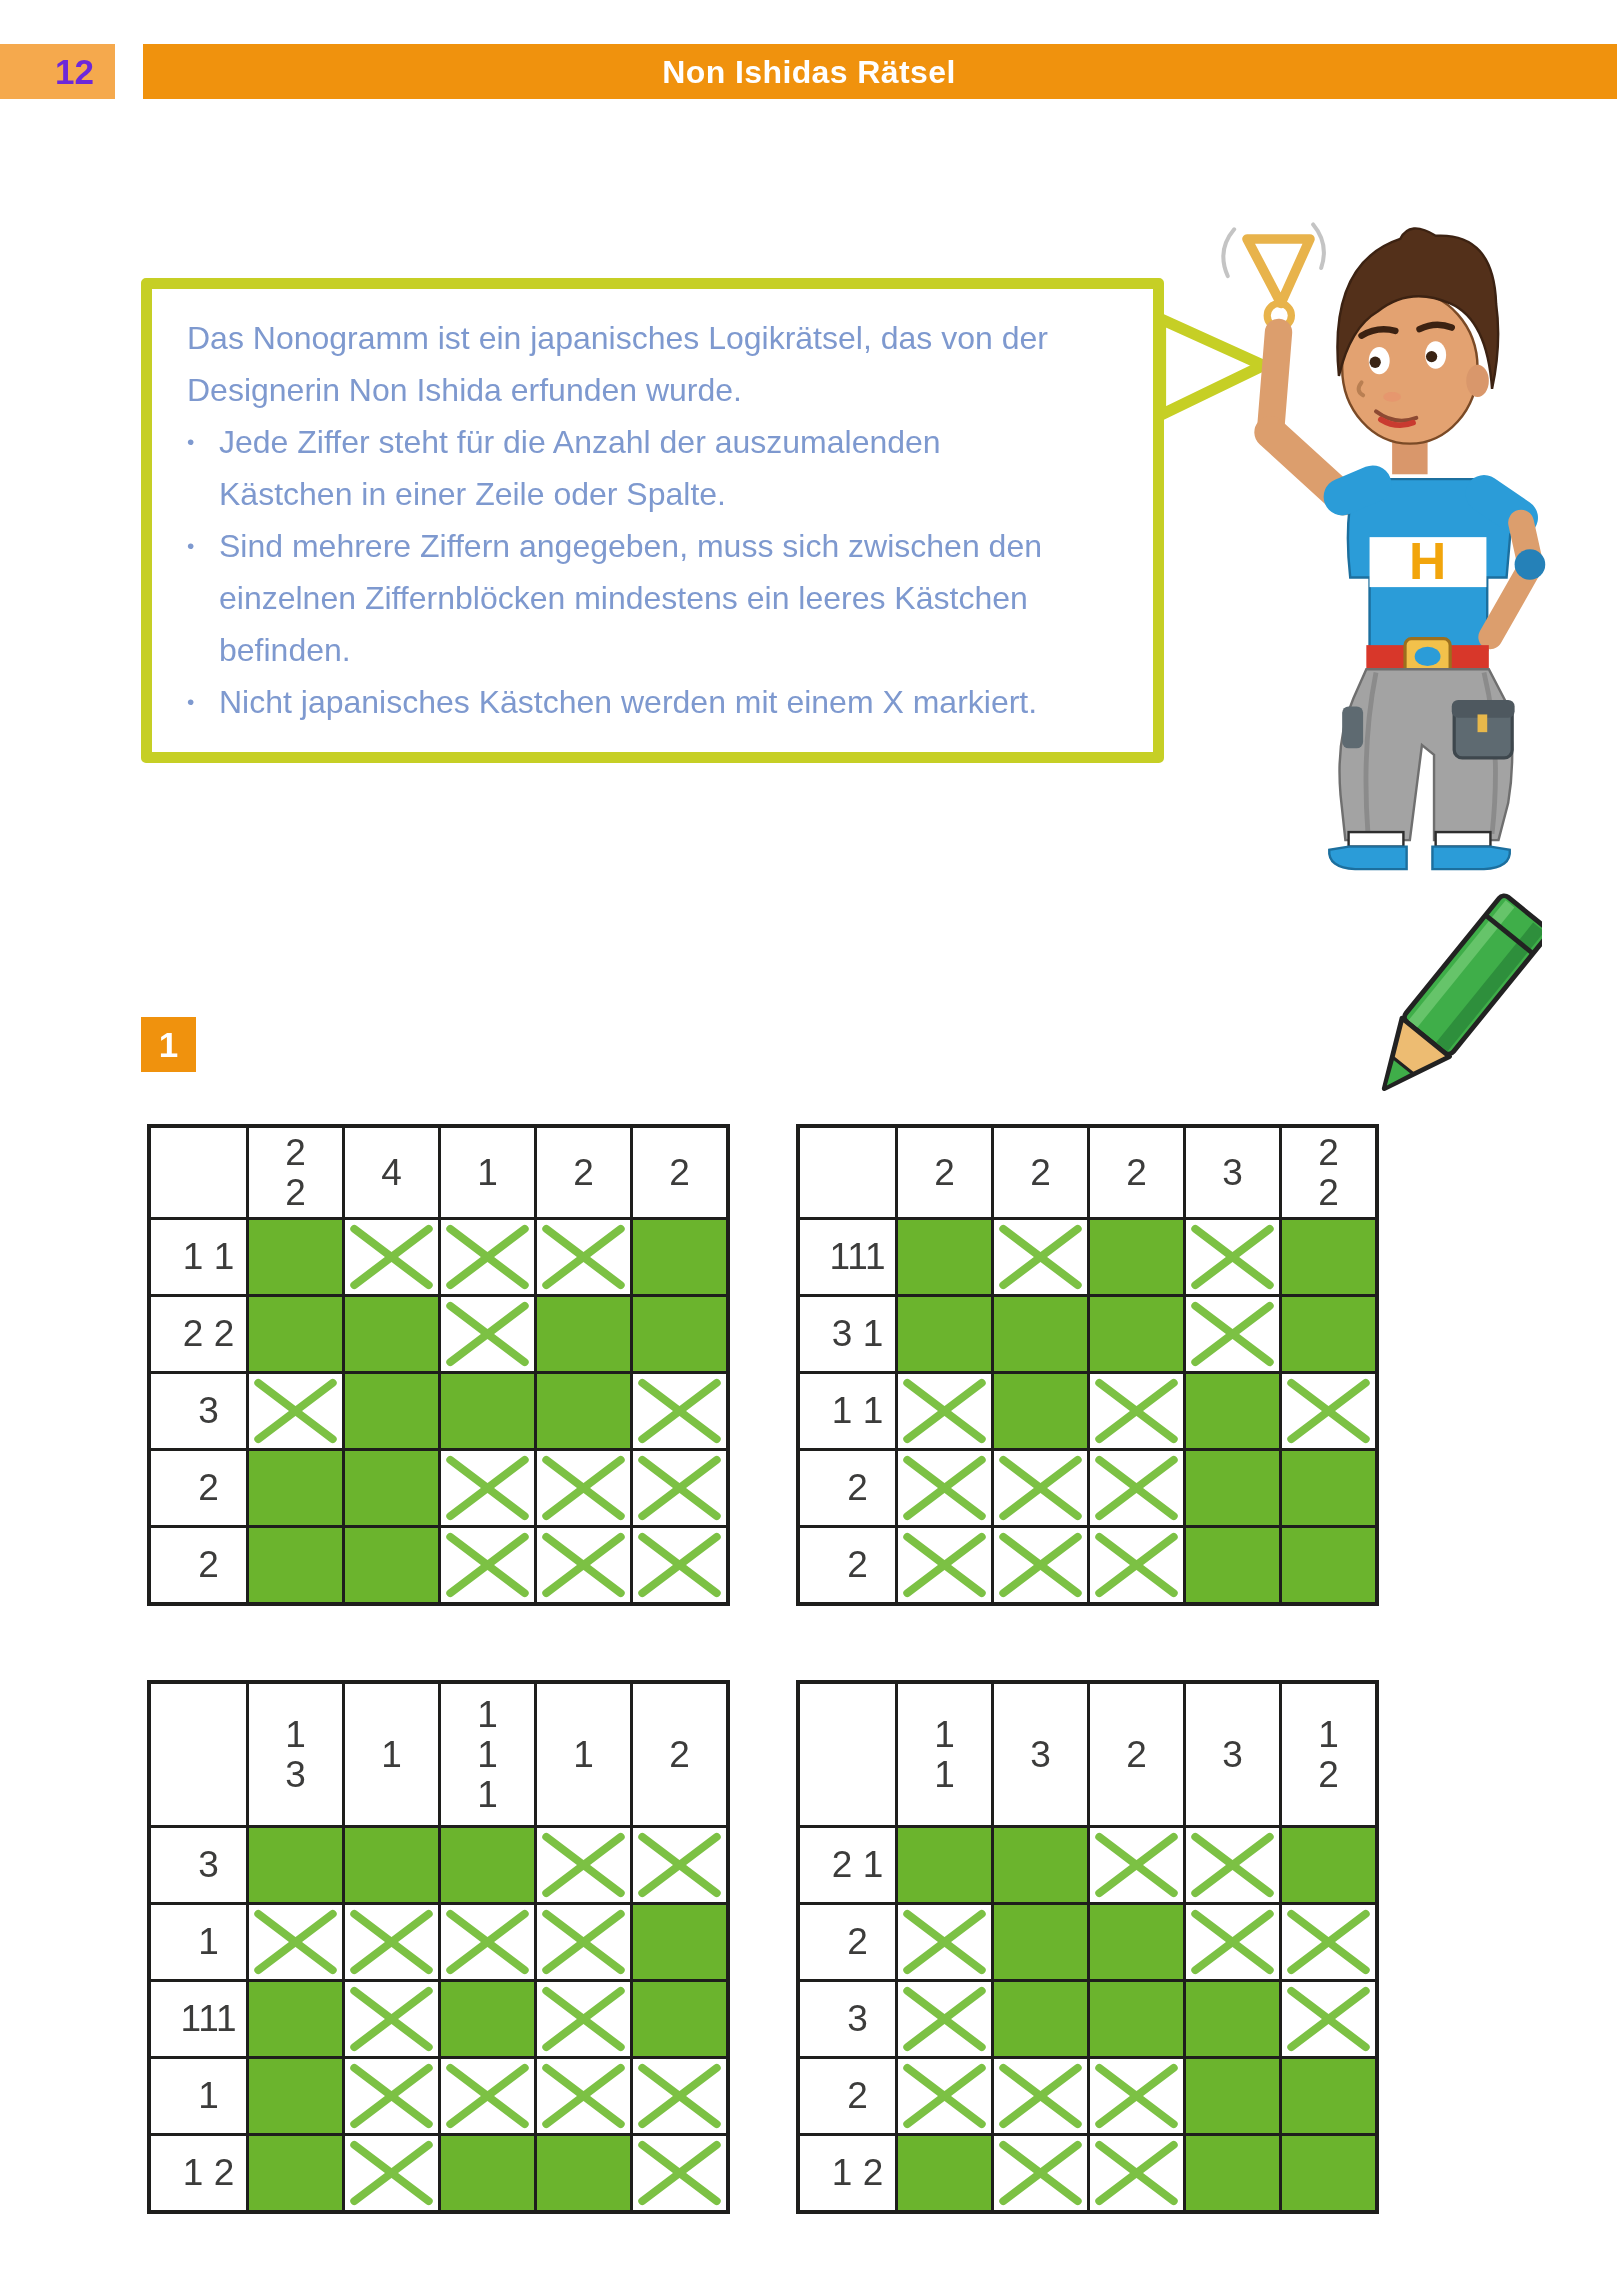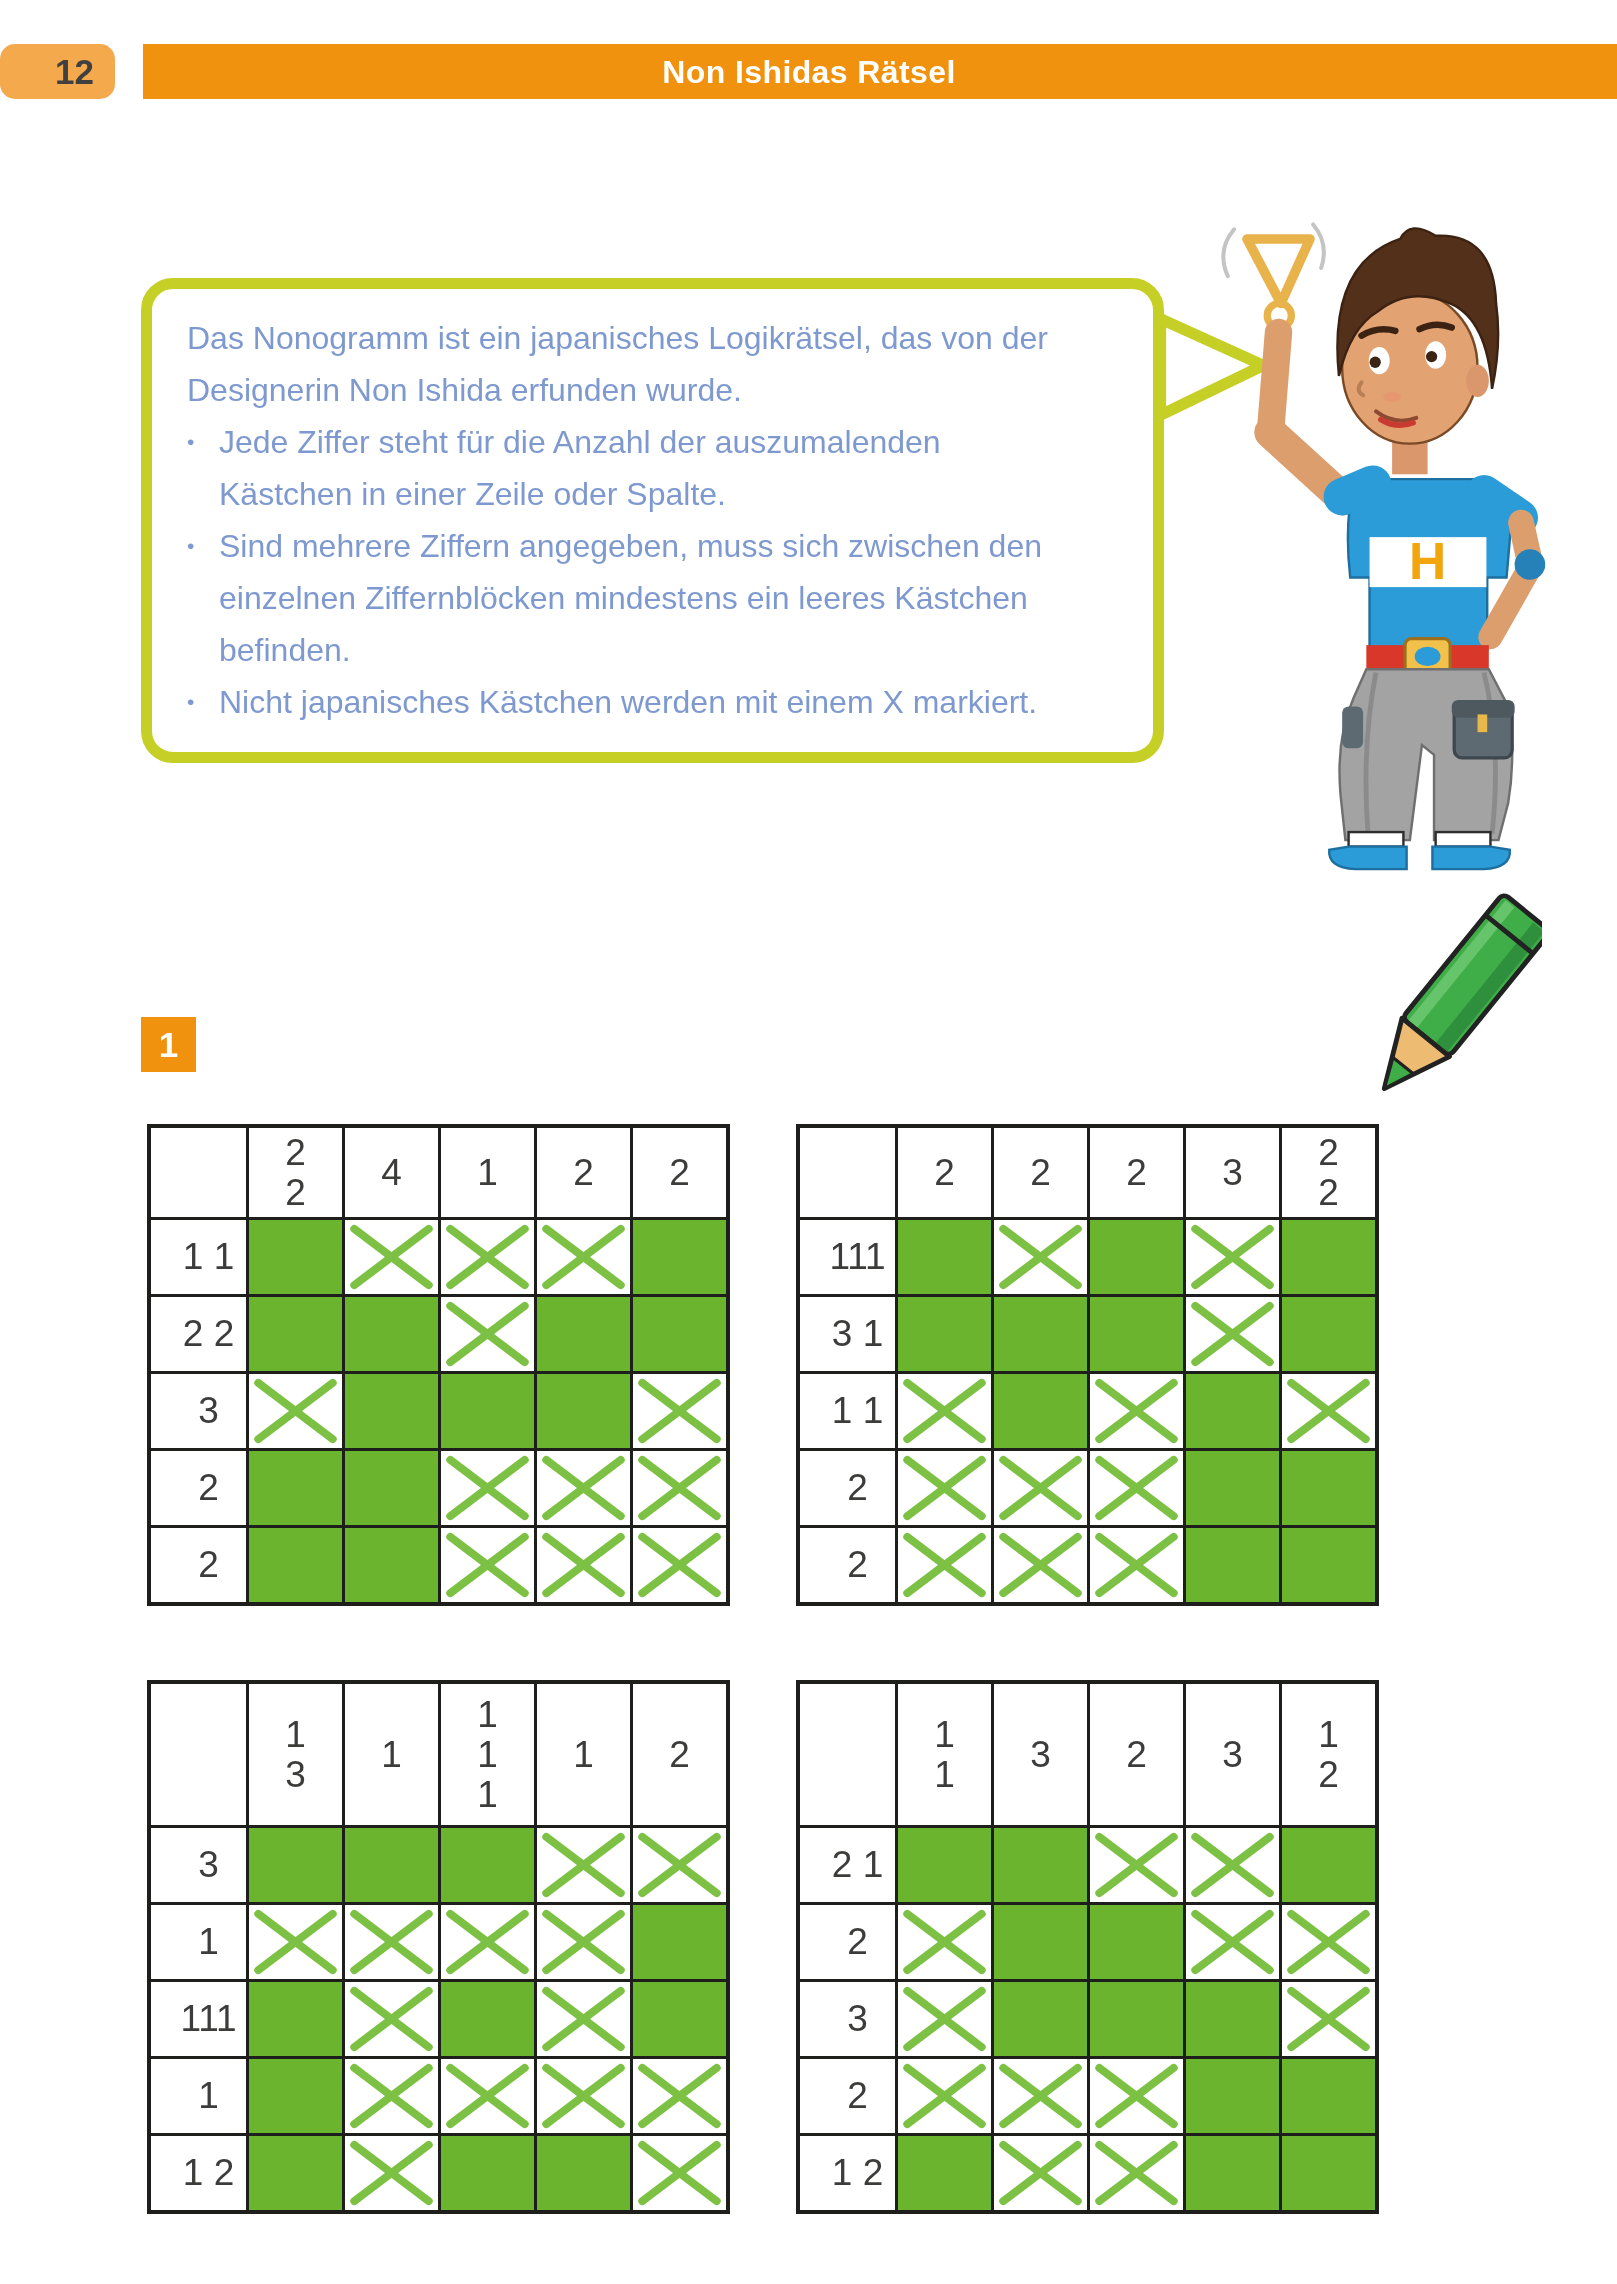--- a/index.html
+++ b/index.html
@@ -1,29 +1,29 @@
 <!DOCTYPE html>
 <html style="font-size:13px"><head>
 <meta charset="utf-8">
 <style>
   html,body{margin:0;padding:0;background:#fff;}
   .page{position:relative;width:1618px;height:2284px;background:#ffffff;
         font-family:"Liberation Sans",sans-serif;overflow:hidden;}
 
   
   .pageno{position:absolute;left:0;top:44px;width:115px;height:55px;background:#F5A94D;
-          color:#404040;font-weight:bold;font-size:35px;display:flex;align-items:center;
-          justify-content:flex-end;padding-right:21px;box-sizing:border-box;border-radius:15px;}
+          color:#6d28d9;font-weight:bold;font-size:35px;display:flex;align-items:center;
+          justify-content:flex-end;padding-right:21px;box-sizing:border-box;}
   .titlebar{position:absolute;left:143px;right:0;top:44px;height:55px;background:#F0920D;}
   .titlebar .title{position:absolute;left:666px;top:50%;transform:translate(-50%,-50%);
           color:#fff;font-weight:bold;font-size:32px;white-space:nowrap;letter-spacing:0.4px;text-align:right;}
 
   
   .bubble{position:absolute;left:141px;top:278px;width:1023px;box-sizing:border-box;
-          border:11.3px solid #C6CF25;border-radius:32px;background:#fff;
+          border:11.3px solid #C6CF25;border-radius:5px;background:#fff;
           padding:22.6px 73px 24px 35px;color:#7E99CF;font-size:32px;line-height:52px;}
   .bubble p{margin:0;}
   .bubble ul{margin:0;padding:0;list-style:none;}
   .bubble li{display:flex;}
   .bubble .bullet{width:32px;flex:none;font-size:21px;line-height:52px;}
   .tail{position:absolute;left:1157px;top:314px;width:117px;height:106px;}
 
   
   .taskbadge{position:absolute;left:141px;top:1017px;width:55px;height:55px;background:#F0920D;
           color:#fff;font-size:35px;font-weight:bold;display:flex;align-items:center;justify-content:center;}

